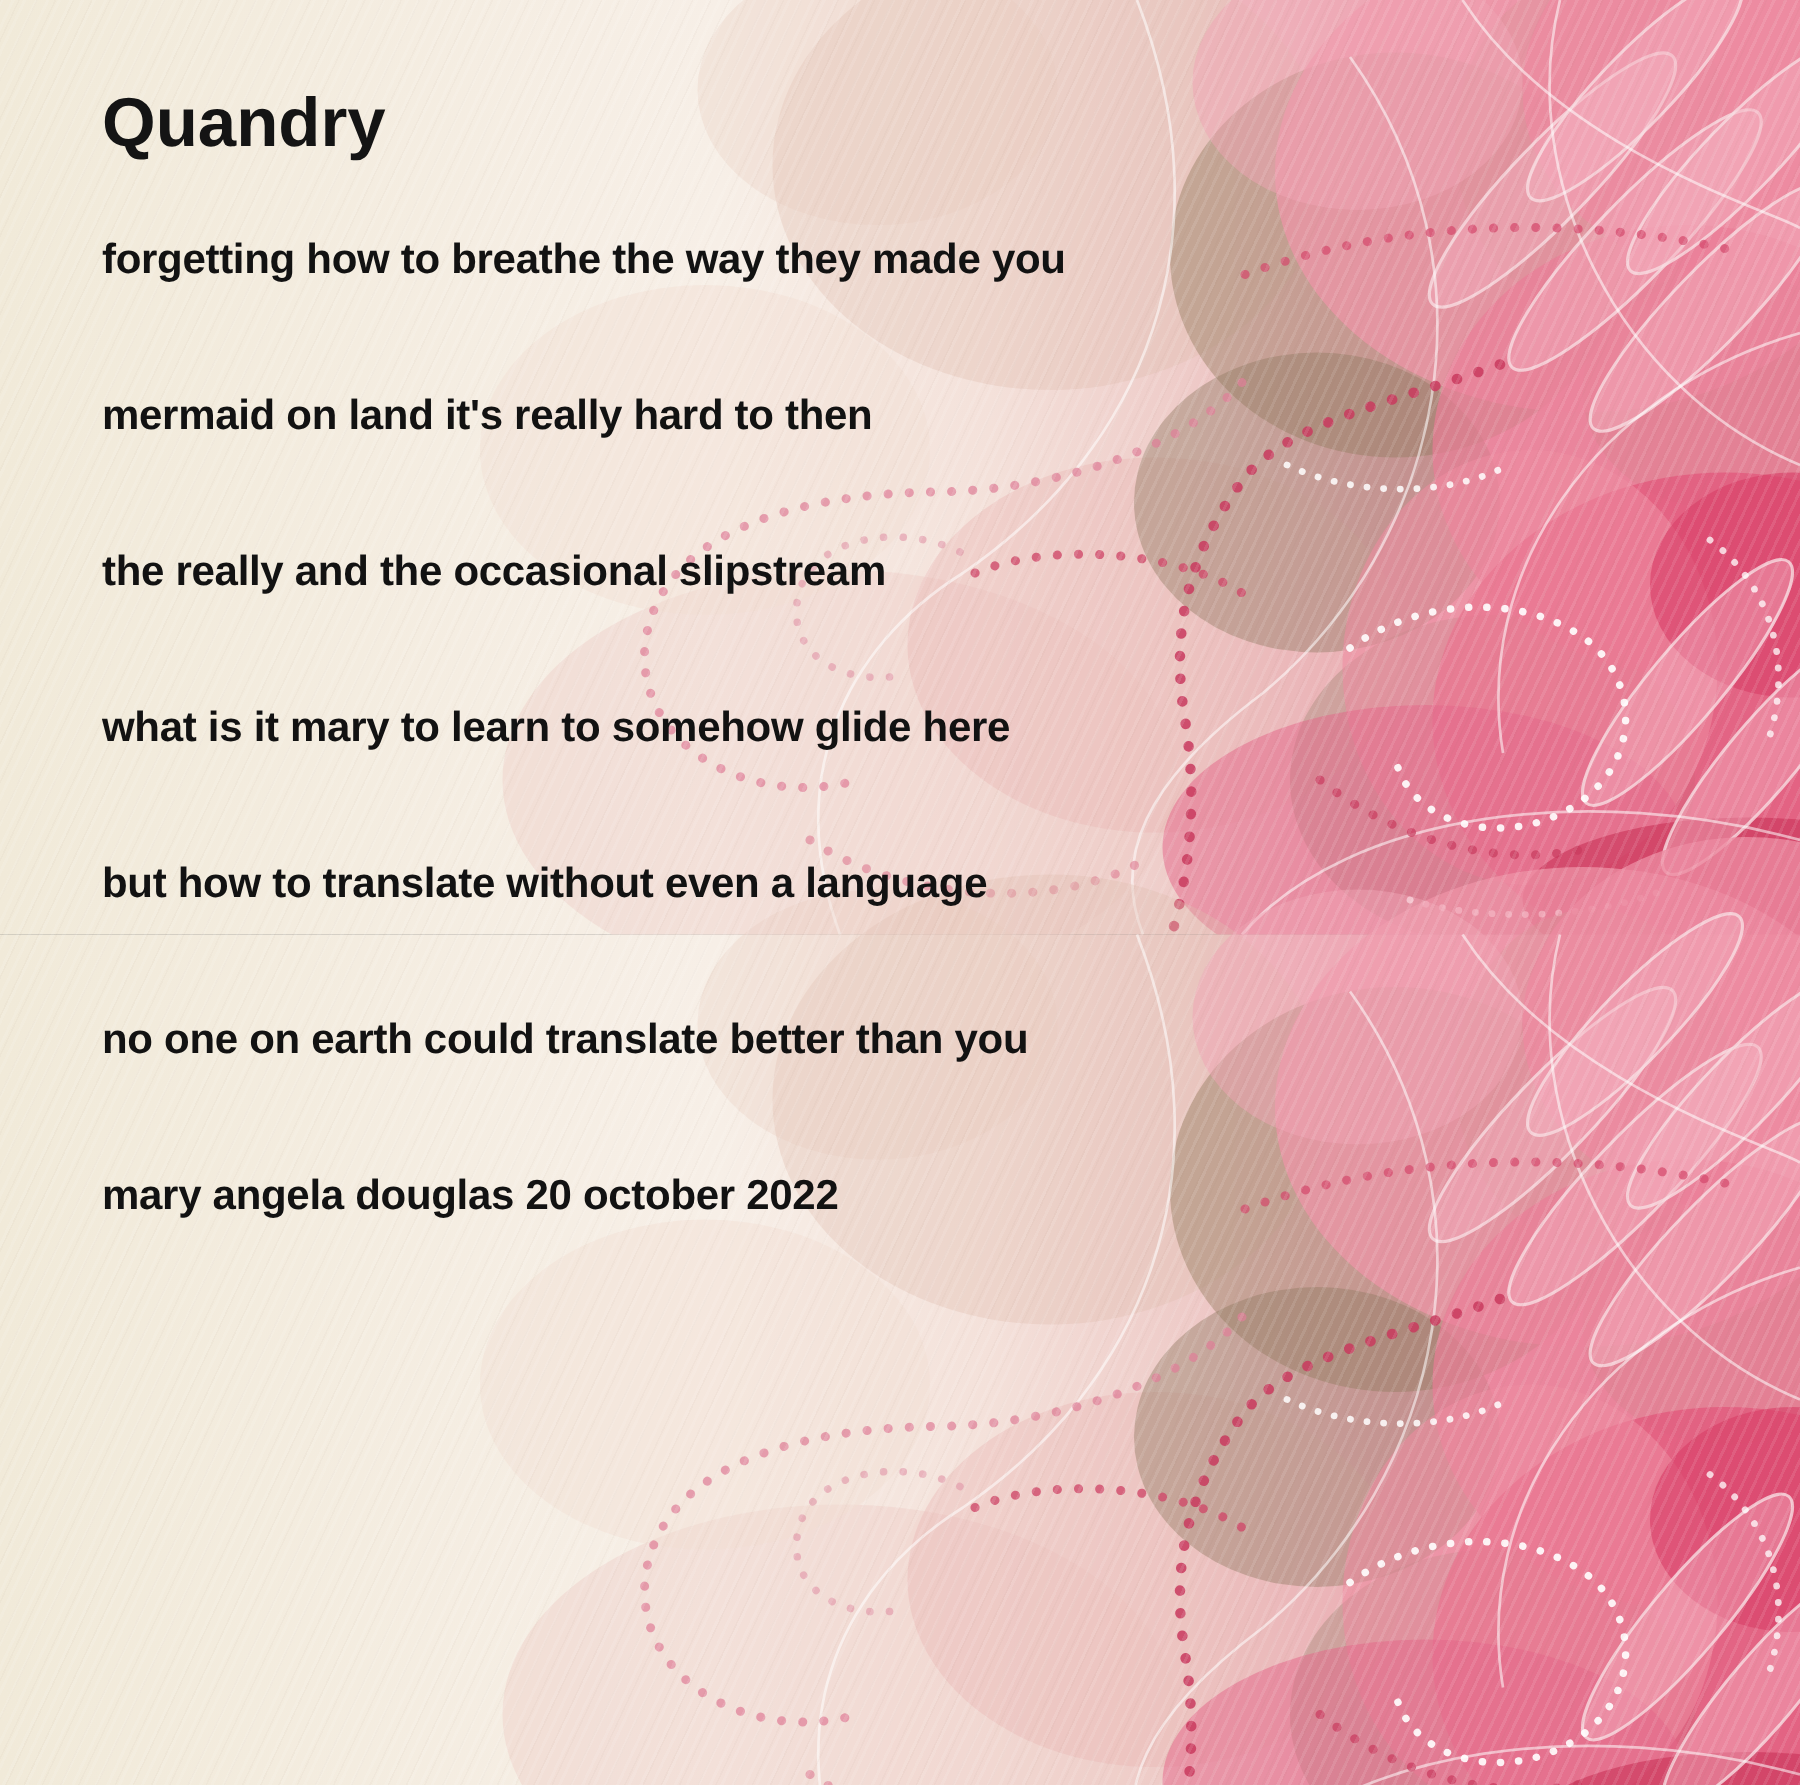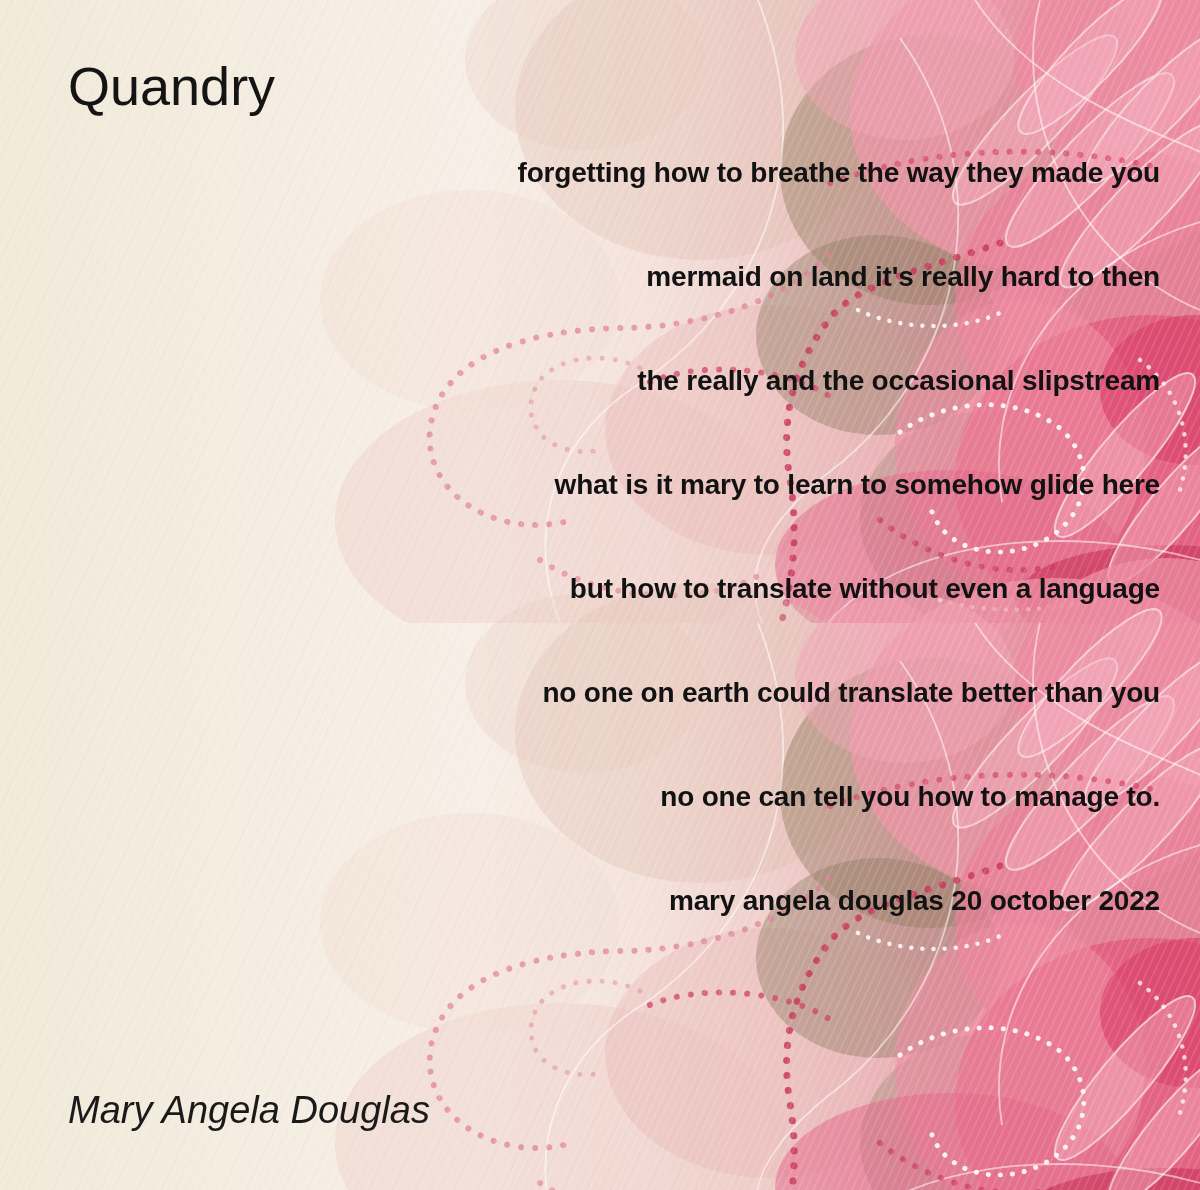--- a/index.html
+++ b/index.html
@@ -37,40 +37,39 @@
   }
   .content {
     position: absolute;
     inset: 0;
     color: #141414;
   }
   .poem-title {
     position: absolute;
     left: 68px;
     top: 54px;
-    font-size: 54px;
-    font-weight: normal;
+    font-size: 46px;
+    font-weight: bold;
     line-height: 1.2;
     color: #141414;
   }
   .poem {
     position: absolute;
     left: 68px;
     top: 156px;
     right: 40px;
   }
   .poem-line {
     height: 104px;
     font-size: 28px;
     font-weight: bold;
     line-height: 34px;
     letter-spacing: -0.2px;
     color: #121212;
     white-space: nowrap;
-    text-align: right;
   }
   .author-signature {
     position: absolute;
     left: 68px;
     top: 1088px;
     font-size: 38px;
     font-style: italic;
     font-weight: normal;
     line-height: 1.2;
     color: #1a1a1a;
@@ -165,19 +164,17 @@
   <div class="content">
     <div class="poem-title">Quandry</div>
 
     <div class="poem">
       <div class="poem-line">forgetting how to breathe the way they made you</div>
       <div class="poem-line">mermaid on land it's really hard to then</div>
       <div class="poem-line">the really and the occasional slipstream</div>
       <div class="poem-line">what is it mary to learn to somehow glide here</div>
       <div class="poem-line">but how to translate without even a language</div>
       <div class="poem-line">no one on earth could translate better than you</div>
-      <div class="poem-line">no one can tell you how to manage to.</div>
       <div class="poem-line">mary angela douglas 20 october 2022</div>
     </div>
 
-    <div class="author-signature">Mary Angela Douglas</div>
   </div>
 </div>
 
 </body></html>

